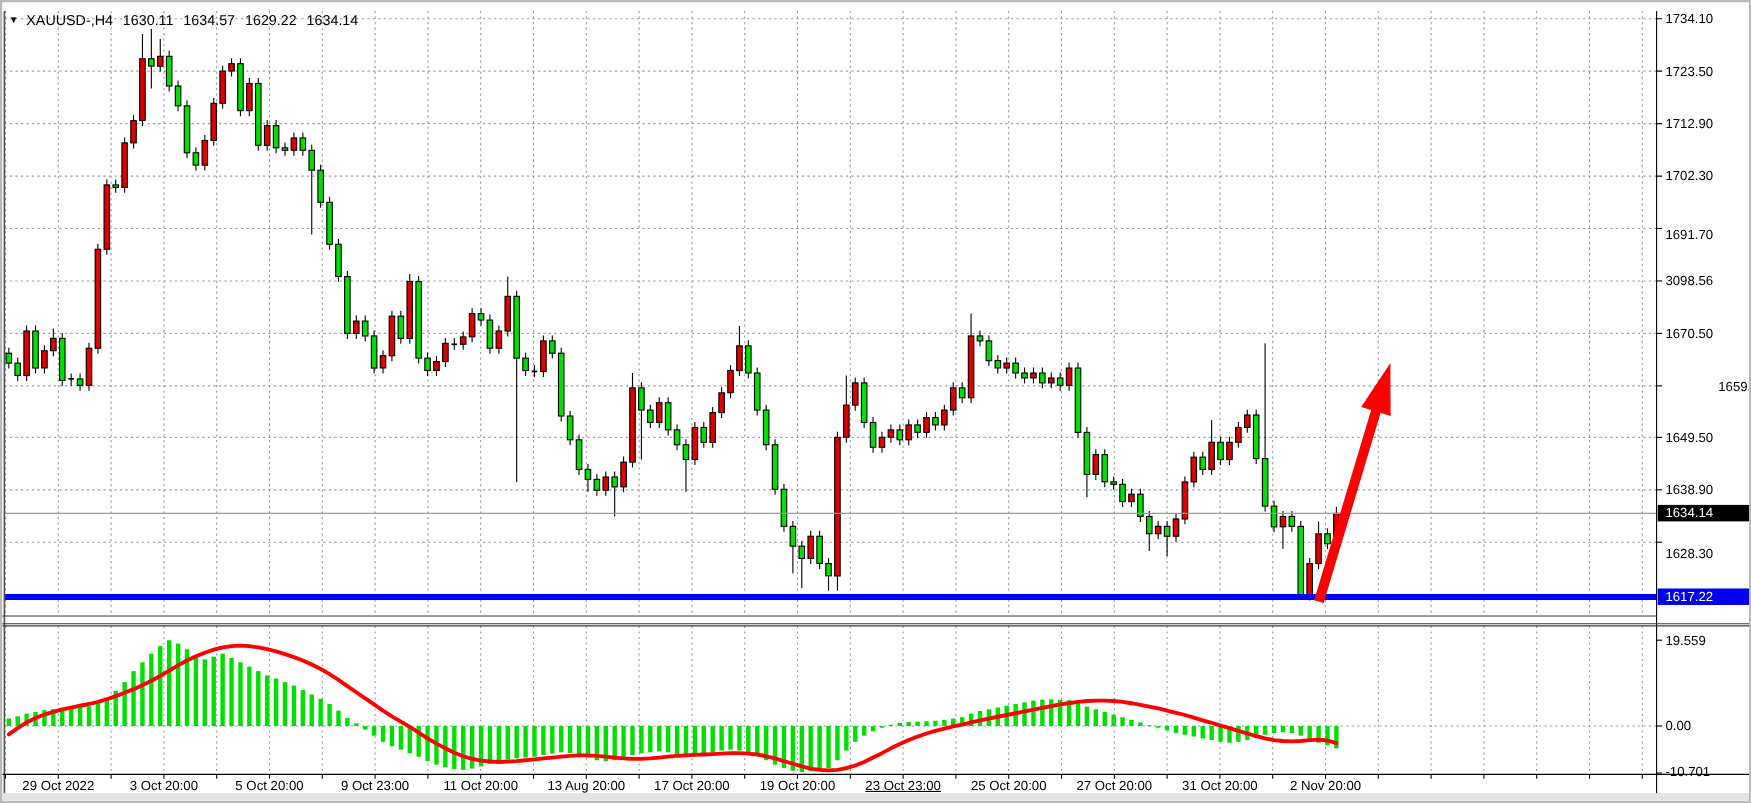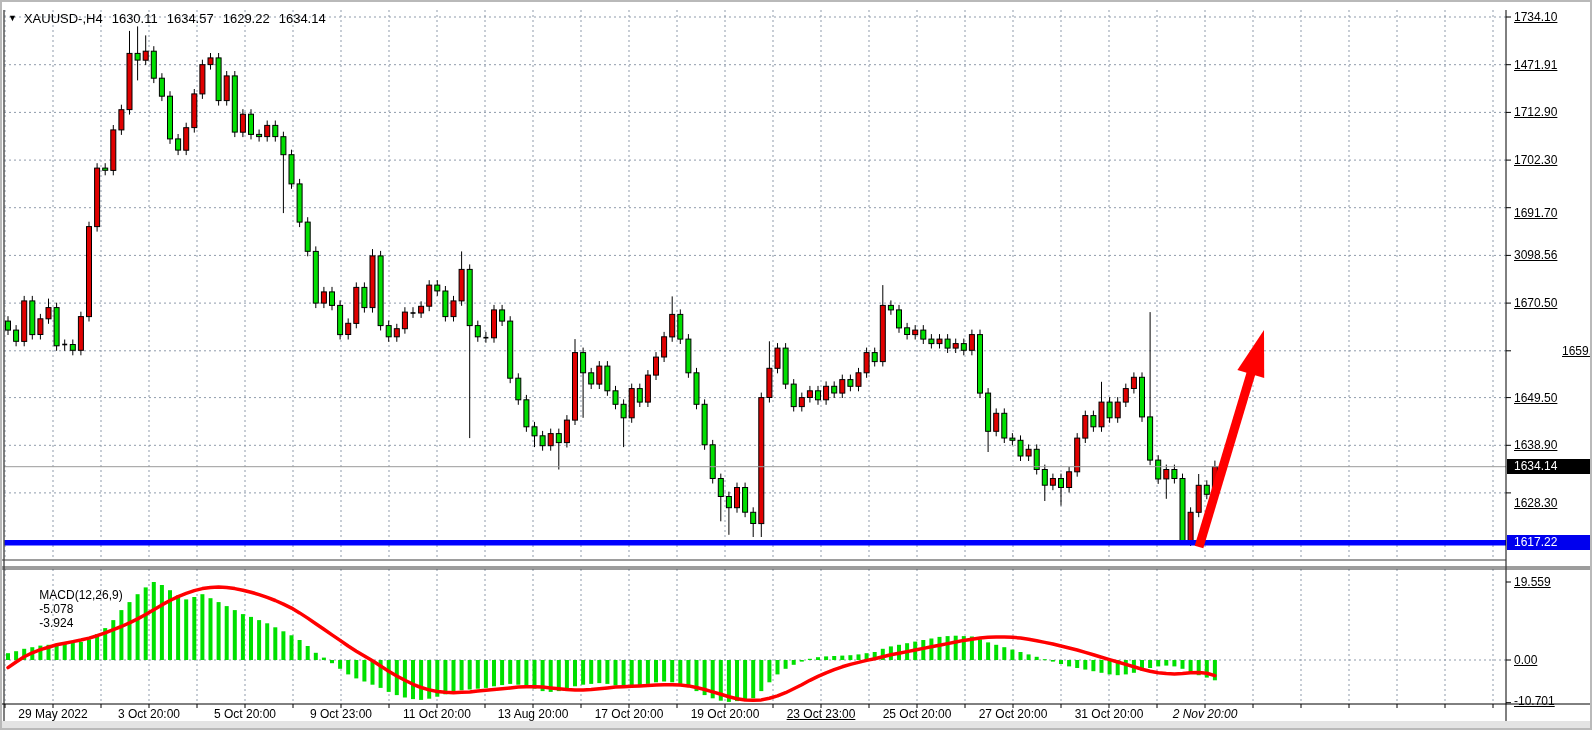--- a/index.html
+++ b/index.html
@@ -14,21 +14,21 @@
     color:#000;font-size:13px;white-space:pre;z-index:5;
   }
   .title-row .tri{font-size:9px;margin-right:7px;color:#000;}
   .title-row span{margin-right:0px;}
   .ohlc{margin-left:9px;}
   .macd-label-row{
     position:absolute;left:24px;top:572px;color:#000;font-size:12px;z-index:5;white-space:pre;
   }
   .axis-label{
     position:absolute;left:1512px;transform:translateY(-50%);
-    font-size:12px;color:#000;z-index:4;white-space:nowrap;text-decoration:underline;
+    font-size:12px;color:#000;z-index:4;white-space:nowrap;
   }
   .time-label{
     position:absolute;top:705px;width:96px;text-align:center;
     font-size:12px;color:#000;z-index:4;white-space:nowrap;
   }
   .price-badge{
     position:absolute;left:1505px;width:87px;height:15px;z-index:6;
     color:#fff;font-size:12px;line-height:15px;padding-left:7px;box-sizing:border-box;
   }
   #badge-current{background:#000000;}
@@ -628,57 +628,52 @@
 
   <div class="title-row">
     <span class="tri">▼</span>
     <span>XAUUSD-,H4</span>
     <span class="ohlc">1630.11</span>
     <span class="ohlc">1634.57</span>
     <span class="ohlc">1629.22</span>
     <span class="ohlc">1634.14</span>
   </div>
 
-  <div class="macd-label-row">
-    <span>MACD(12,26,9)</span><span> </span>
-    <span>-5.078</span><span> </span>
-    <span>-3.924</span>
-  </div>
 
   <div id="badge-current" class="price-badge" style="top: 457.2px;">1634.14</div>
   <div id="badge-support" class="price-badge" style="top: 533.3px;">1617.22</div>
 
   <div id="price-labels">
       <div class="axis-label" style="top: 15px;">1734.10</div>
-      <div class="axis-label" style="top: 62.7px;">1471.91</div>
+      <div class="axis-label" style="top: 62.7px;">1723.50</div>
       <div class="axis-label" style="top: 110.4px; text-align: right;">1712.90</div>
       <div class="axis-label" style="top: 158.1px; text-align: center;">1702.30</div>
       <div class="axis-label" style="top: 211px;">1691.70</div>
       <div class="axis-label" style="top: 253.4px;">3098.56</div>
       <div class="axis-label" style="top: 301.1px;">1670.50</div>
       <div class="axis-label" style="top: 348.8px; margin-left: 48px;">1659.90</div>
       <div class="axis-label" style="top: 395.6px;">1649.50</div>
       <div class="axis-label" style="top: 443.3px;">1638.90</div>
       <div class="axis-label" style="top: 490.9px; margin-top: 10px;">1628.30</div>
     </div>
   <div id="macd-axis-labels">
       <div class="axis-label" style="top: 580px;">19.559</div>
       <div class="axis-label" style="top: 658px;">0.00</div>
       <div class="axis-label" style="top: 699px;">-10.701</div>
     </div>
   <div id="time-labels">
-      <div class="time-label" style="left: 3px;">29 May 2022</div>
+      <div class="time-label" style="left: 3px;">29 Oct 2022</div>
       <div class="time-label" style="left: 99px;">3 Oct 20:00</div>
       <div class="time-label" style="left: 195px;">5 Oct 20:00</div>
       <div class="time-label" style="left: 291px;">9 Oct 23:00</div>
       <div class="time-label" style="left: 387px;">11 Oct 20:00</div>
       <div class="time-label" style="left: 483px;">13 Aug 20:00</div>
       <div class="time-label" style="left: 579px;">17 Oct 20:00</div>
       <div class="time-label" style="left: 675px;">19 Oct 20:00</div>
       <div class="time-label" style="left: 771px; text-decoration: underline;">23 Oct 23:00</div>
       <div class="time-label" style="left: 867px;">25 Oct 20:00</div>
       <div class="time-label" style="left: 963px;">27 Oct 20:00</div>
       <div class="time-label" style="left: 1059px; text-align: center;">31 Oct 20:00</div>
-      <div class="time-label" style="left: 1155px; font-style: italic;">2 Nov 20:00</div>
+      <div class="time-label" style="left: 1155px;">2 Nov 20:00</div>
     </div>
 
   <div class="bottom-strip"></div>
 </div>
 
 </body></html>

